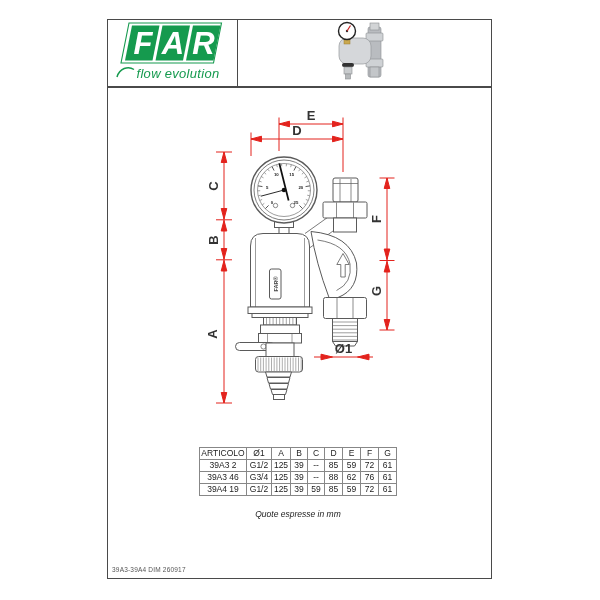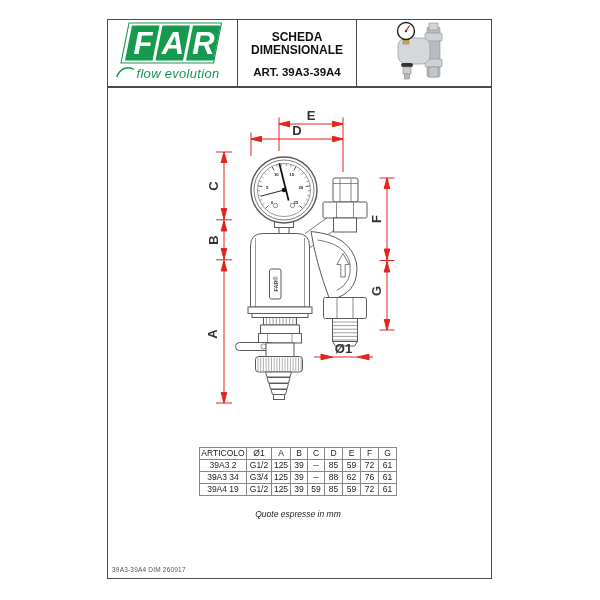--- a/index.html
+++ b/index.html
@@ -28,25 +28,20 @@
         <polygon points="18,1 110.5,1 102.5,41 10,41" fill="none" stroke="#159a4e" stroke-width="1.1"></polygon>
         <polygon points="21,3.5 48.5,3.5 41.5,38.5 14,38.5" fill="#159a4e"></polygon>
         <polygon points="51.5,3.5 79,3.5 72,38.5 44.5,38.5" fill="#159a4e"></polygon>
         <polygon points="82,3.5 109.5,3.5 102.5,38.5 75,38.5" fill="#159a4e"></polygon>
         <text x="32" y="21.5" font-size="31" font-weight="bold" font-style="italic" fill="#fff" text-anchor="middle" dominant-baseline="central">F</text>
         <text x="62" y="21.5" font-size="31" font-weight="bold" font-style="italic" fill="#fff" text-anchor="middle" dominant-baseline="central">A</text>
         <text x="92.5" y="21.5" font-size="31" font-weight="bold" font-style="italic" fill="#fff" text-anchor="middle" dominant-baseline="central">R</text>
         <path d="M6,55 C8.5,46.5 17,43.5 23,47.5" fill="none" stroke="#159a4e" stroke-width="1.5"></path>
         <text x="67" y="56" font-size="13" font-style="italic" fill="#159a4e" text-anchor="middle" letter-spacing="0.3">flow evolution</text>
       </svg>
-    </div>
-    <div class="hcell hc2">
-      <div class="t1">SCHEDA</div>
-      <div class="t1">DIMENSIONALE</div>
-      <div class="t2">ART. 39A3-39A4</div>
     </div>
     <div class="hcell hc3">
       <svg width="70" height="64" viewBox="0 0 70 64">
         <rect x="38" y="6" width="13" height="50" rx="2" fill="#b9bcc0" stroke="#8a8d90" stroke-width="0.6"></rect>
         <rect x="40" y="2" width="9" height="7" fill="#d2d4d6" stroke="#8a8d90" stroke-width="0.6"></rect>
         <rect x="36" y="12" width="17" height="8" rx="1" fill="#cfd2d5" stroke="#8a8d90" stroke-width="0.6"></rect>
         <rect x="36" y="38" width="17" height="8" rx="1" fill="#cfd2d5" stroke="#8a8d90" stroke-width="0.6"></rect>
         <rect x="40" y="46" width="9" height="10" fill="#c3c6c9" stroke="#8a8d90" stroke-width="0.6"></rect>
         <rect x="9" y="17" width="32" height="26" rx="8" fill="#d5d7da" stroke="#97999c" stroke-width="0.7"></rect>
         <rect x="14" y="18" width="6" height="5" fill="#caa84e" stroke="#9a7d30" stroke-width="0.5"></rect>
@@ -276,21 +271,21 @@
         <td>G1/2</td>
         <td>125</td>
         <td>39</td>
         <td>--</td>
         <td>85</td>
         <td>59</td>
         <td>72</td>
         <td>61</td>
     </tr>
     <tr>
-      <td>39A3 34</td>
+      <td>39A3 46</td>
         <td>G3/4</td>
         <td>125</td>
         <td>39</td>
         <td>--</td>
         <td>88</td>
         <td>62</td>
         <td>76</td>
         <td>61</td>
     </tr>
     <tr>

